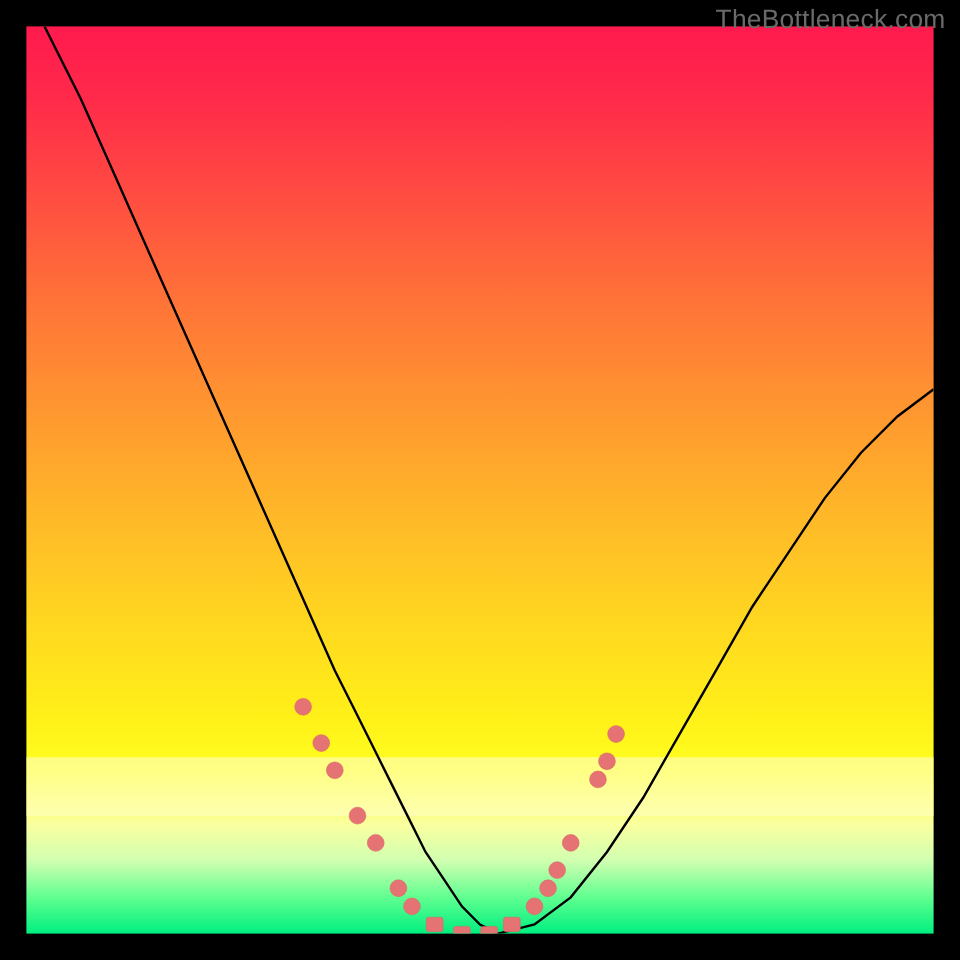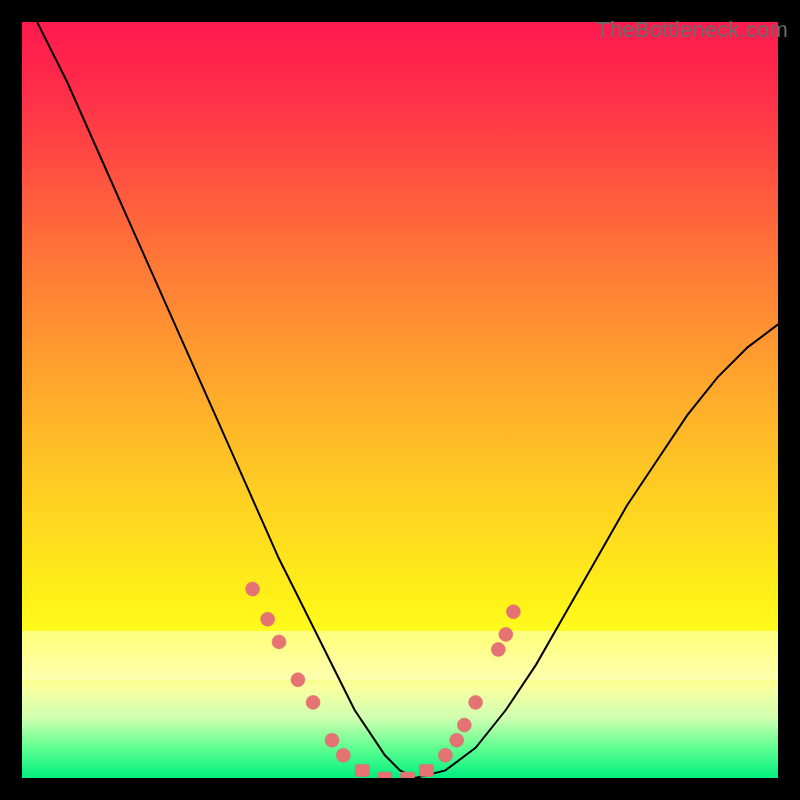--- a/index.html
+++ b/index.html
@@ -35,21 +35,21 @@
   .band-pale {
     position: absolute;
     left: 0;
     width: 100%;
     top: 80.5%;
     height: 6.5%;
     background: rgba(255,255,200,0.6);
   }
   .watermark {
     position: absolute;
-    top: 17px;
+    top: 3px;
     right: 12px;
     color: #6a6a6a;
     font-size: 22px;
     letter-spacing: 0.2px;
     z-index: 5;
     margin-left: 40px;
   }
   svg.plot {
     position: absolute;
     left: 22px;

